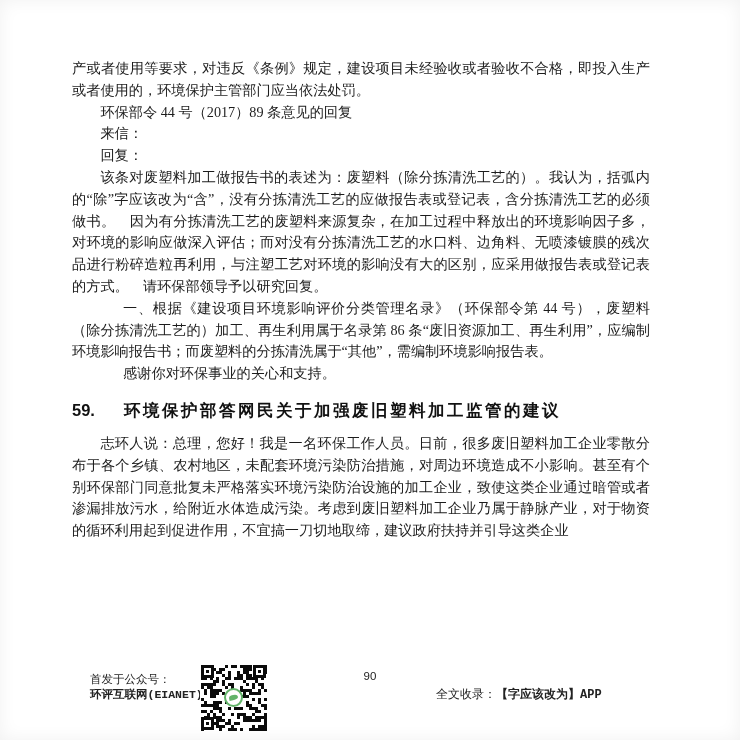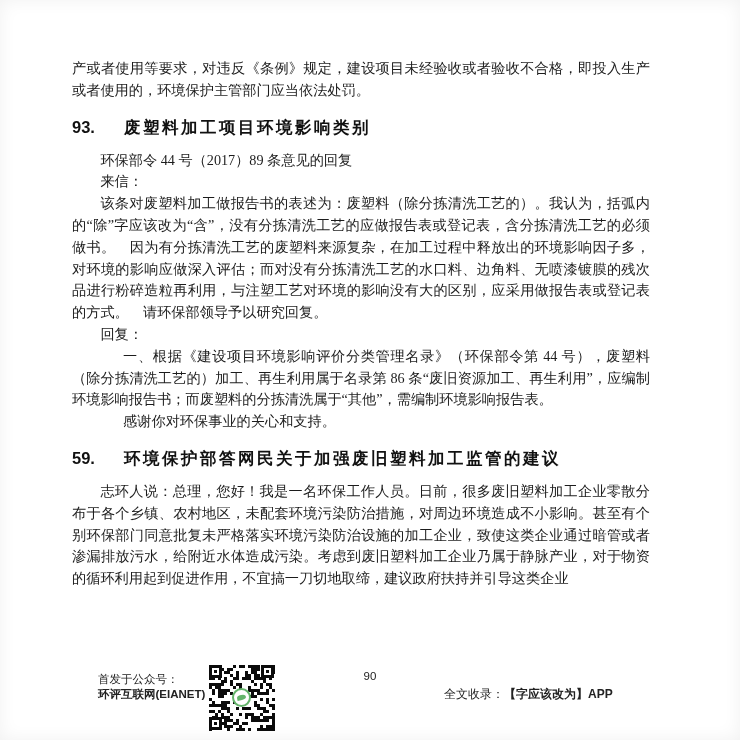--- a/index.html
+++ b/index.html
@@ -51,22 +51,22 @@
   .sec-heading .sec-title{letter-spacing:2.5px;font-family:"Liberation Serif","DejaVu Serif",serif;}
   
   .page-number{
     position:absolute;bottom:58px;left:0;right:0;
     text-align:center;
     font-size:11.5px;
     font-family:"Liberation Sans","DejaVu Sans",sans-serif;
     color:#222;
   }
   .doc-footer{
-    position:absolute;left:72px;right:72px;bottom:4px;height:72px;
-    font-family:Liberation Sans, sans-serif;
+    position:absolute;left:64px;right:72px;bottom:4px;height:72px;
+    font-family:Liberation Mono, monospace;
   }
   .footer-left{
     position:absolute;left:26px;top:8px;
     font-size:11.5px;line-height:15px;color:#222;
   }
   .footer-left .bold-line{font-weight:bold;}
   .qr{
     position:absolute;left:136px;top:0;
     width:67px;height:67px;background:#ffffff;
   }
@@ -100,31 +100,28 @@
 </head>
 <body>
 
 <div class="page">
 
 
   <div class="doc-body">
 
     <p>产或者使用等要求，对违反《条例》规定，建设项目未经验收或者验收不合格，即投入生产或者使用的，环境保护主管部门应当依法处罚。</p>
 
-    <div class="sec-heading">
-      <span class="sec-num">93.</span><span class="sec-title">废塑料加工项目环境影响类别</span>
-    </div>
 
     <p class="ind2">环保部令 44 号（2017）89 条意见的回复</p>
 
     <p class="ind2">来信：</p>
 
+    <p class="ind2">回复：</p>
+
     <p class="ind2">该条对废塑料加工做报告书的表述为：废塑料（除分拣清洗工艺的）。我认为，括弧内的“除”字应该改为“含”，没有分拣清洗工艺的应做报告表或登记表，含分拣清洗工艺的必须做书。　因为有分拣清洗工艺的废塑料来源复杂，在加工过程中释放出的环境影响因子多，对环境的影响应做深入评估；而对没有分拣清洗工艺的水口料、边角料、无喷漆镀膜的残次品进行粉碎造粒再利用，与注塑工艺对环境的影响没有大的区别，应采用做报告表或登记表的方式。　请环保部领导予以研究回复。</p>
-
-    <p class="ind2">回复：</p>
 
     <p class="ind35">一、根据《建设项目环境影响评价分类管理名录》（环保部令第 44 号），废塑料（除分拣清洗工艺的）加工、再生利用属于名录第 86 条“废旧资源加工、再生利用”，应编制环境影响报告书；而废塑料的分拣清洗属于“其他”，需编制环境影响报告表。</p>
 
 
     <p class="ind35">感谢你对环保事业的关心和支持。</p>
 
     <div class="sec-heading">
       <span class="sec-num">59.</span><span class="sec-title">环境保护部答网民关于加强废旧塑料加工监管的建议</span>
     </div>
 

